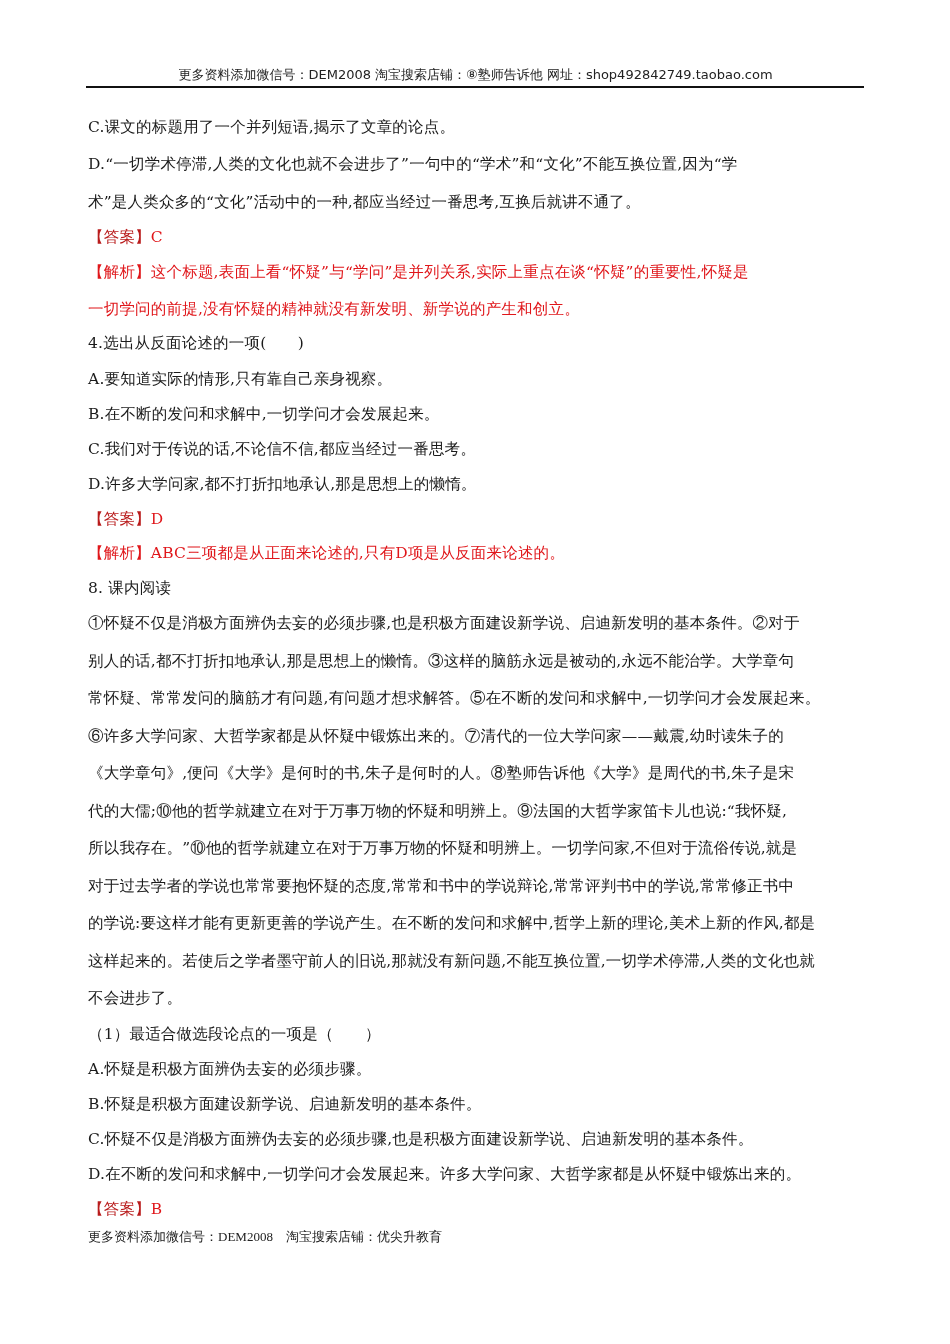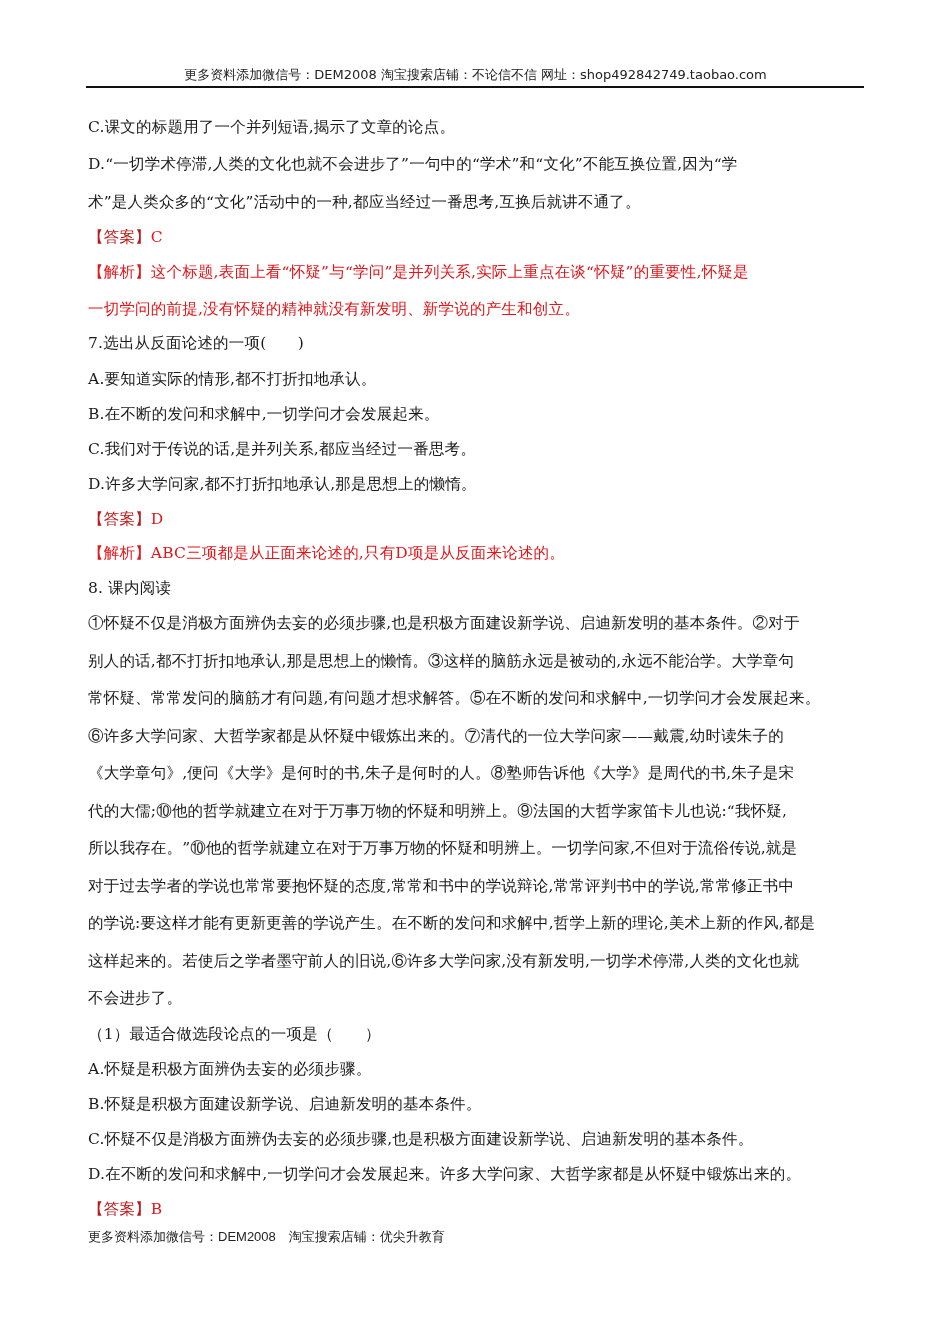--- a/index.html
+++ b/index.html
@@ -5,65 +5,65 @@
   html, body { margin: 0; padding: 0; background: #ffffff; }
   body { width: 950px; height: 1344px; position: relative; overflow: hidden;
          font-family: "DejaVu Serif", "Liberation Serif", serif; color: #1a1a1a; }
   .header { position: absolute; left: 88px; top: 66px; width: 775px; text-align: center;
             font-family: "DejaVu Sans", "Liberation Sans", sans-serif; font-size: 13px; color: #222; }
   .header-rule { position: absolute; left: 86px; top: 86px; width: 778px; height: 2px; background: #111; }
   .content { position: absolute; left: 88px; top: 0; width: 780px; }
   .line { position: absolute; left: 0; white-space: nowrap; font-size: 15.5px; letter-spacing: 0.2px; }
   .red { color: #e0161a; }
   .tag { color: #b91c1c; }
-  .footer { position: absolute; left: 88px; top: 1228px; font-family: Liberation Sans, sans-serif;
+  .footer { position: absolute; left: 88px; top: 1228px; font-family: Liberation Serif, serif;
             font-size: 13px; color: #222; white-space: nowrap; }
 </style>
 </head>
 <body>
 
-<div class="header">更多资料添加微信号：DEM2008  淘宝搜索店铺：不论信不信  网址：shop492842749.taobao.com</div>
+<div class="header">更多资料添加微信号：DEM2008  淘宝搜索店铺：⑧塾师告诉他  网址：shop492842749.taobao.com</div>
 <div class="header-rule"></div>
 
 <div class="content">
 
   <div class="line" style="top:117px">C.课文的标题用了一个并列短语,揭示了文章的论点。</div>
   <div class="line" style="top:154px">D.“一切学术停滞,人类的文化也就不会进步了”一句中的“学术”和“文化”不能互换位置,因为“学</div>
   <div class="line" style="top:192px">术”是人类众多的“文化”活动中的一种,都应当经过一番思考,互换后就讲不通了。</div>
   <div class="line" style="top:227px">
     <span class="tag">【答案】</span><span class="red">C</span>
   </div>
   <div class="line red" style="top:262px">
     <span>【解析】</span><span>这个标题,表面上看“怀疑”与“学问”是并列关系,实际上重点在谈“怀疑”的重要性,怀疑是</span>
   </div>
   <div class="line red" style="top:299px">一切学问的前提,没有怀疑的精神就没有新发明、新学说的产生和创立。</div>
 
-  <div class="line" style="top:333px">7.选出从反面论述的一项(　　)</div>
-  <div class="line" style="top:369px">A.要知道实际的情形,都不打折扣地承认。</div>
+  <div class="line" style="top:333px">4.选出从反面论述的一项(　　)</div>
+  <div class="line" style="top:369px">A.要知道实际的情形,只有靠自己亲身视察。</div>
   <div class="line" style="top:404px">B.在不断的发问和求解中,一切学问才会发展起来。</div>
-  <div class="line" style="top:439px">C.我们对于传说的话,是并列关系,都应当经过一番思考。</div>
+  <div class="line" style="top:439px">C.我们对于传说的话,不论信不信,都应当经过一番思考。</div>
   <div class="line" style="top:474px">D.许多大学问家,都不打折扣地承认,那是思想上的懒惰。</div>
   <div class="line" style="top:509px">
     <span class="tag">【答案】</span><span class="red">D</span>
   </div>
   <div class="line red" style="top:543px">
     <span>【解析】</span><span>ABC三项都是从正面来论述的,只有D项是从反面来论述的。</span>
   </div>
 
   <div class="line" style="top:578px">8. 课内阅读</div>
   <div class="line" style="top:613px">①怀疑不仅是消极方面辨伪去妄的必须步骤,也是积极方面建设新学说、启迪新发明的基本条件。②对于</div>
   <div class="line" style="top:651px">别人的话,都不打折扣地承认,那是思想上的懒惰。③这样的脑筋永远是被动的,永远不能治学。大学章句</div>
   <div class="line" style="top:688px">常怀疑、常常发问的脑筋才有问题,有问题才想求解答。⑤在不断的发问和求解中,一切学问才会发展起来。</div>
   <div class="line" style="top:726px">⑥许多大学问家、大哲学家都是从怀疑中锻炼出来的。⑦清代的一位大学问家——戴震,幼时读朱子的</div>
   <div class="line" style="top:763px">《大学章句》,便问《大学》是何时的书,朱子是何时的人。⑧塾师告诉他《大学》是周代的书,朱子是宋</div>
   <div class="line" style="top:801px">代的大儒;⑩他的哲学就建立在对于万事万物的怀疑和明辨上。⑨法国的大哲学家笛卡儿也说:“我怀疑,</div>
   <div class="line" style="top:838px">所以我存在。”⑩他的哲学就建立在对于万事万物的怀疑和明辨上。一切学问家,不但对于流俗传说,就是</div>
   <div class="line" style="top:876px">对于过去学者的学说也常常要抱怀疑的态度,常常和书中的学说辩论,常常评判书中的学说,常常修正书中</div>
   <div class="line" style="top:913px">的学说:要这样才能有更新更善的学说产生。在不断的发问和求解中,哲学上新的理论,美术上新的作风,都是</div>
-  <div class="line" style="top:951px">这样起来的。若使后之学者墨守前人的旧说,⑥许多大学问家,没有新发明,一切学术停滞,人类的文化也就</div>
+  <div class="line" style="top:951px">这样起来的。若使后之学者墨守前人的旧说,那就没有新问题,不能互换位置,一切学术停滞,人类的文化也就</div>
   <div class="line" style="top:988px">不会进步了。</div>
 
   <div class="line" style="top:1024px">（1）最适合做选段论点的一项是（　　）</div>
   <div class="line" style="top:1059px">A.怀疑是积极方面辨伪去妄的必须步骤。</div>
   <div class="line" style="top:1094px">B.怀疑是积极方面建设新学说、启迪新发明的基本条件。</div>
   <div class="line" style="top:1129px">C.怀疑不仅是消极方面辨伪去妄的必须步骤,也是积极方面建设新学说、启迪新发明的基本条件。</div>
   <div class="line" style="top:1164px">D.在不断的发问和求解中,一切学问才会发展起来。许多大学问家、大哲学家都是从怀疑中锻炼出来的。</div>
   <div class="line" style="top:1199px">
     <span class="tag">【答案】</span><span class="red">B</span>
   </div>

